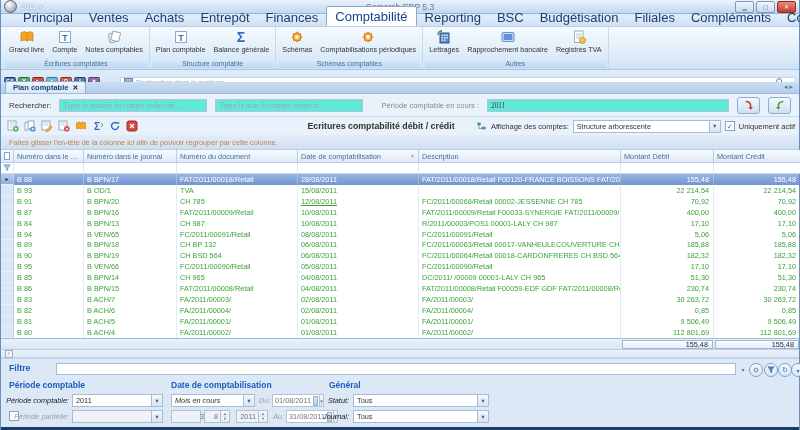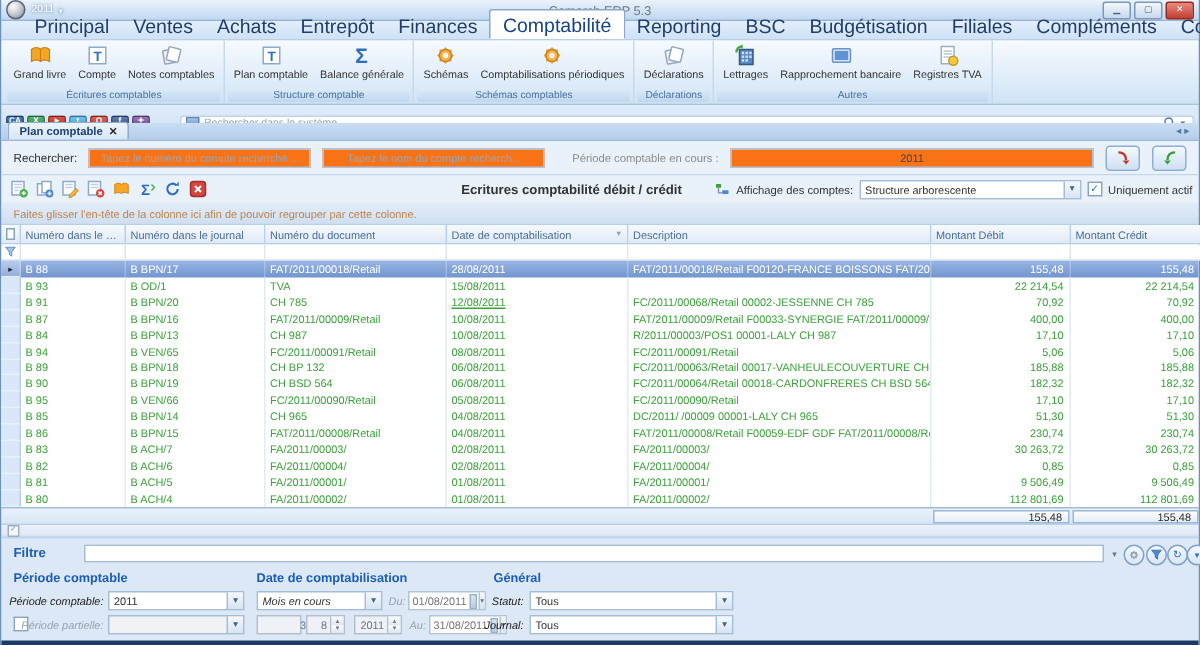--- a/index.html
+++ b/index.html
@@ -43,21 +43,21 @@
 
   
   #tabstrip{top:82px;height:12px;background:linear-gradient(#cadef3,#b5cdea);border-bottom:1px solid #9db9dc;display:flex;align-items:flex-end;padding:0 4px;}
   .doctab{display:flex;align-items:center;gap:4px;background:linear-gradient(#eef5fc,#d6e6f6);border:1px solid #8fadd3;border-bottom:none;border-radius:3px 3px 0 0;padding:1px 7px;font-size:7.5px;font-weight:bold;color:#1a3f73;}
   .doctab .x{color:#222;font-size:7px;font-weight:bold;cursor:default;}
   .tabnav{margin-left:auto;color:#56779f;font-size:7px;letter-spacing:2px;padding-bottom:2px;}
 
   
   #searchrow{top:94px;height:23px;background:#e9f1fb;border-bottom:1px solid #c3d6ec;display:flex;align-items:center;padding:0 8px;gap:8px;}
   #searchrow label{font-size:7.8px;color:#333;}
-  .sinput{height:13px;border:1px solid #aec4de;background:#f97316;font-size:7.3px;color:#444;padding:0 3px;box-sizing:border-box;font-family:Liberation Sans, sans-serif;text-align:center;}
+  .sinput{height:13px;border:1px solid #aec4de;background:#5eead4;font-size:7.3px;color:#444;padding:0 3px;box-sizing:border-box;font-family:Liberation Serif, serif;}
   .sinput::placeholder{color:#9aa6b5;}
   .perlabel{color:#8b8b8b;font-size:7.5px;margin-left:10px;white-space:nowrap;}
   .iconbtn{width:21px;height:15px;border:1px solid #8fadd3;border-radius:3px;background:linear-gradient(#f3f8fd,#cfe0f2);display:flex;align-items:center;justify-content:center;}
 
   
   #gridtoolbar{top:117px;height:18px;background:#e9f1fb;display:flex;align-items:center;padding:0 4px;}
   .tico{width:13px;height:13px;margin-right:2px;display:flex;align-items:center;justify-content:center;border:1px solid transparent;border-radius:2px;}
   #gridtitle{position:absolute;left:180px;width:400px;text-align:center;font-size:8.8px;font-weight:bold;color:#333;}
   .dispwrap{margin-left:auto;display:flex;align-items:center;gap:4px;}
   .dispwrap .dlab{font-size:7.5px;color:#333;white-space:nowrap;}
@@ -217,36 +217,20 @@
               </svg></span>
             <span class="rlab">Comptabilisations périodiques</span>
           </div>
         </div>
         <div class="rcaption">Schémas comptables</div>
       </div>
       <div class="rgroup">
         <div class="rbtns">
           <div class="rbtn">
             <span class="ric"><svg width="16" height="16" viewBox="0 0 16 16">
-                <g transform="rotate(-10 8 8)">
-                  <rect x="3" y="4" width="8" height="9" rx="0.8" fill="#eef2f7" stroke="#97a6bb"></rect>
-                </g>
-                <g transform="rotate(14 8 8)">
-                  <rect x="5.5" y="2.5" width="8" height="9" rx="0.8" fill="#fff" stroke="#97a6bb"></rect>
-                </g>
-              </svg></span>
-            <span class="rlab">Déclarations</span>
-          </div>
-        </div>
-        <div class="rcaption">Déclarations</div>
-      </div>
-      <div class="rgroup">
-        <div class="rbtns">
-          <div class="rbtn">
-            <span class="ric"><svg width="16" height="16" viewBox="0 0 16 16">
                 <rect x="4" y="4" width="9" height="10" fill="#5b87c5" stroke="#35587f"></rect>
                 <g fill="#cfe2f7">
                   <rect x="5.5" y="5.5" width="1.6" height="1.6"></rect>
                   <rect x="8" y="5.5" width="1.6" height="1.6"></rect>
                   <rect x="10.5" y="5.5" width="1.6" height="1.6"></rect>
                   <rect x="5.5" y="8" width="1.6" height="1.6"></rect>
                   <rect x="8" y="8" width="1.6" height="1.6"></rect>
                   <rect x="10.5" y="8" width="1.6" height="1.6"></rect>
                   <rect x="5.5" y="10.5" width="1.6" height="1.6"></rect>
                   <rect x="8" y="10.5" width="1.6" height="1.6"></rect>

